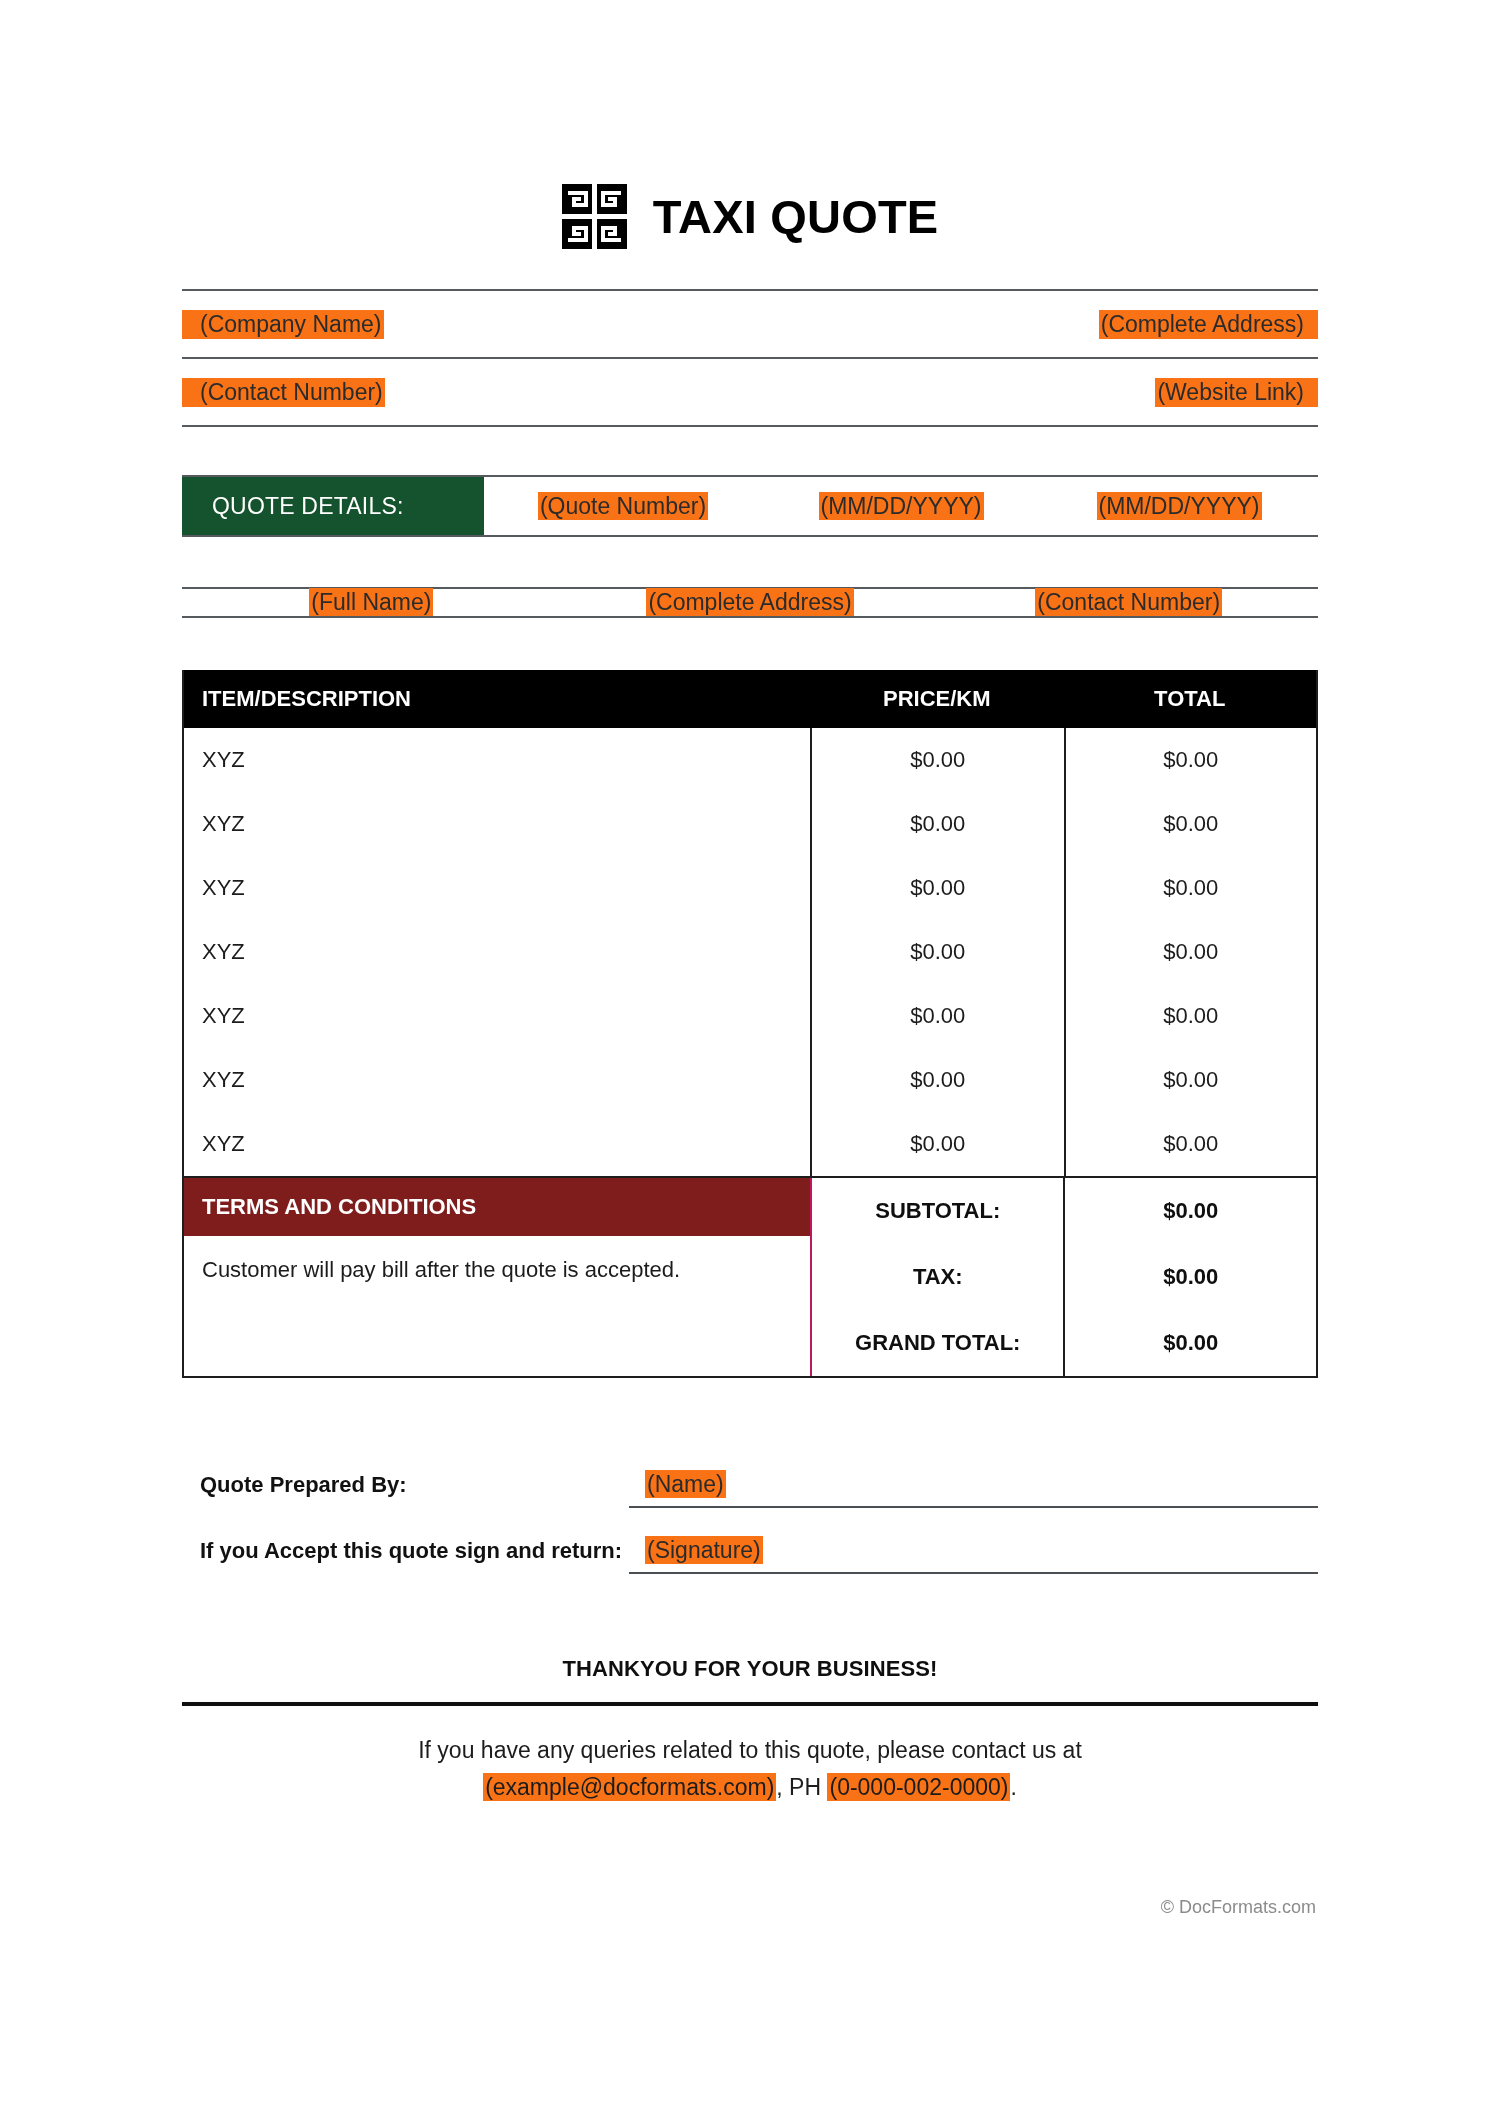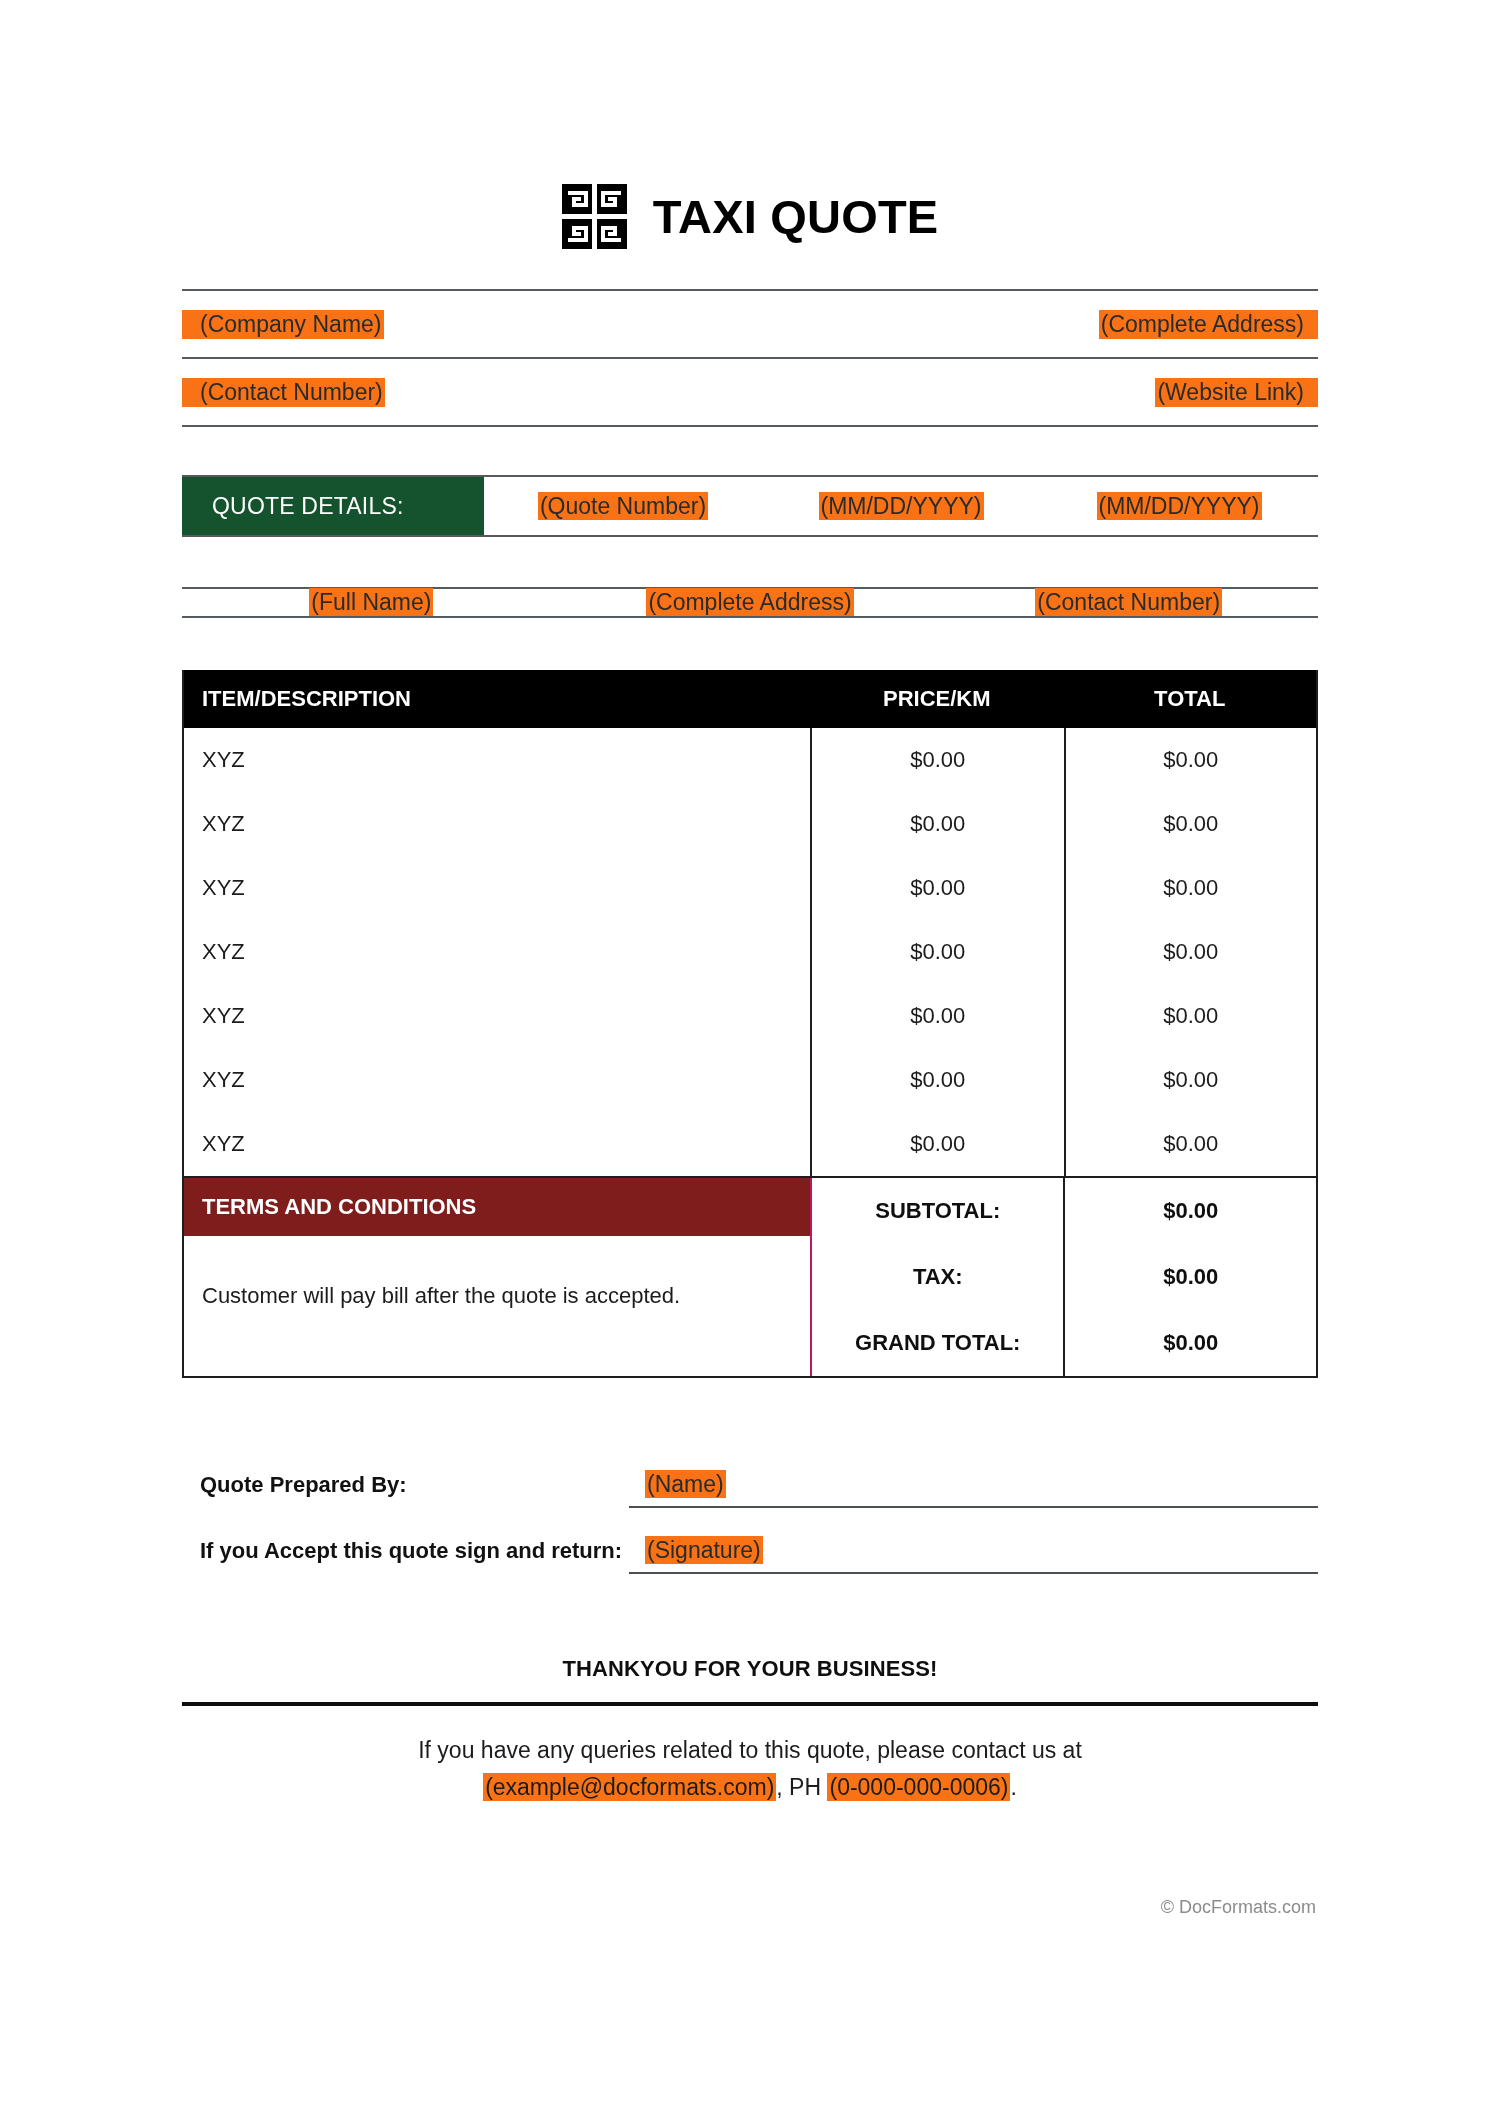--- a/index.html
+++ b/index.html
@@ -171,21 +171,20 @@
     padding-left: 18px;
     box-sizing: border-box;
   }
   .terms-text {
     font-size: 22px;
     line-height: 1.82;
     color: #1c1c1c;
     padding: 14px 22px 14px 18px;
     min-height: 110px;
     box-sizing: border-box;
-    margin-top: 26px;
   }
   .totals-side {
     width: 44.7%;
     display: flex;
     flex-direction: column;
   }
   .trow {
     display: flex;
     align-items: center;
     height: 66px;
@@ -417,19 +416,19 @@
           <span class="hl">(Signature)</span>
         </div>
       </div>
     </div>
 
     <div class="thanks">THANKYOU FOR YOUR BUSINESS!</div>
     <div class="thanks-rule"></div>
 
     <div class="contact">
       <span>If you have any queries related to this quote, please contact us at</span><br>
-      <span class="hl">(example@docformats.com)</span><span>, PH </span><span class="hl">(0-000-000-0006)</span><span>.</span>
+      <span class="hl">(example@docformats.com)</span><span>, PH </span><span class="hl">(0-000-002-0000)</span><span>.</span>
     </div>
 
     <div class="copyright">© DocFormats.com</div>
 
   </div>
 </div>
 
 </body></html>

